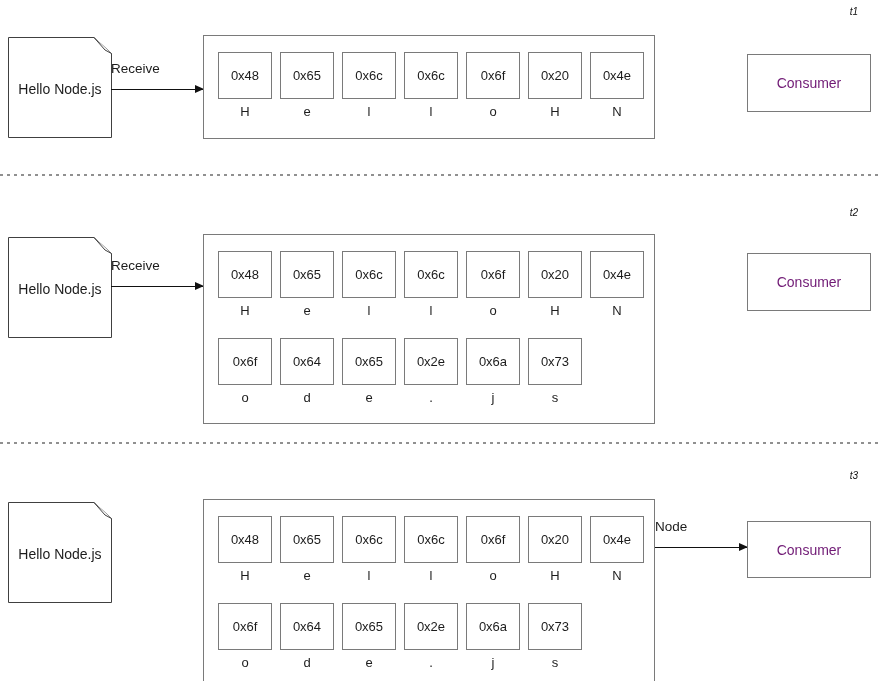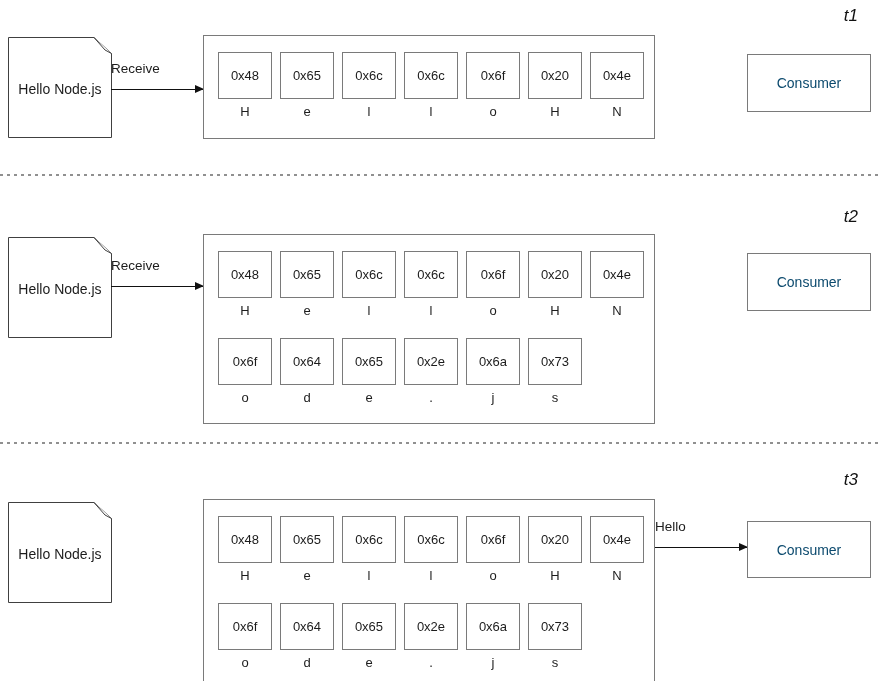--- a/index.html
+++ b/index.html
@@ -19,21 +19,21 @@
 
   .separator {
     position: absolute; left: 0; width: 878px; height: 2px;
     background: repeating-linear-gradient(90deg, #909090 0 3px, transparent 3px 7px);
   }
   #sep-1 { top: 174px; }
   #sep-2 { top: 442px; }
 
   .time-label {
     position: absolute; right: 20px;
-    font-style: italic; font-size: 17px; color: #111111;
+    font-style: italic; font-size: 10px; color: #111111;
   }
   #sec-t1 .time-label { top: 6px; }
   #sec-t2 .time-label { top: 16px; }
   #sec-t3 .time-label { top: 13px; }
 
   .doc { position: absolute; left: 8px; width: 104px; height: 101px; }
   #sec-t1 .doc { top: 37px; }
   #sec-t2 .doc { top: 46px; }
   #sec-t3 .doc { top: 45px; }
   .doc svg { position: absolute; left: 0; top: 0; }
@@ -72,21 +72,21 @@
     border: 1px solid #7a7a7a; background: #ffffff;
     display: flex; align-items: center; justify-content: center;
     font-size: 13px; color: #1c1c1c;
   }
   .byte-char { margin-top: 5px; font-size: 13px; height: 15px; color: #1c1c1c; }
 
   .consumer {
     position: absolute; left: 747px; width: 124px; height: 58px;
     box-sizing: border-box; border: 1px solid #7a7a7a; background: #ffffff;
     display: flex; align-items: center; justify-content: center;
-    font-size: 14px; color: #0c4a6e;
+    font-size: 14px; color: #701a75;
   }
   #sec-t1 .consumer { top: 54px; }
   #sec-t2 .consumer { top: 62px; }
   #sec-t3 .consumer { top: 64px; height: 57px; }
 </style>
 </head>
 <body>
 
 <div class="canvas">
 
@@ -360,20 +360,20 @@
               <div class="byte-box">
                 <span>0x73</span>
               </div>
               <div class="byte-char">s</div>
             </div>
           </div>
         </div>
     </div>
 
     <div class="arrow arrow-out">
-      <div class="arrow-label">Hello</div>
+      <div class="arrow-label">Node</div>
       <div class="arrow-line"></div>
     </div>
 
     <div class="consumer">Consumer</div>
   </div>
 
 </div>
 
 </body></html>

